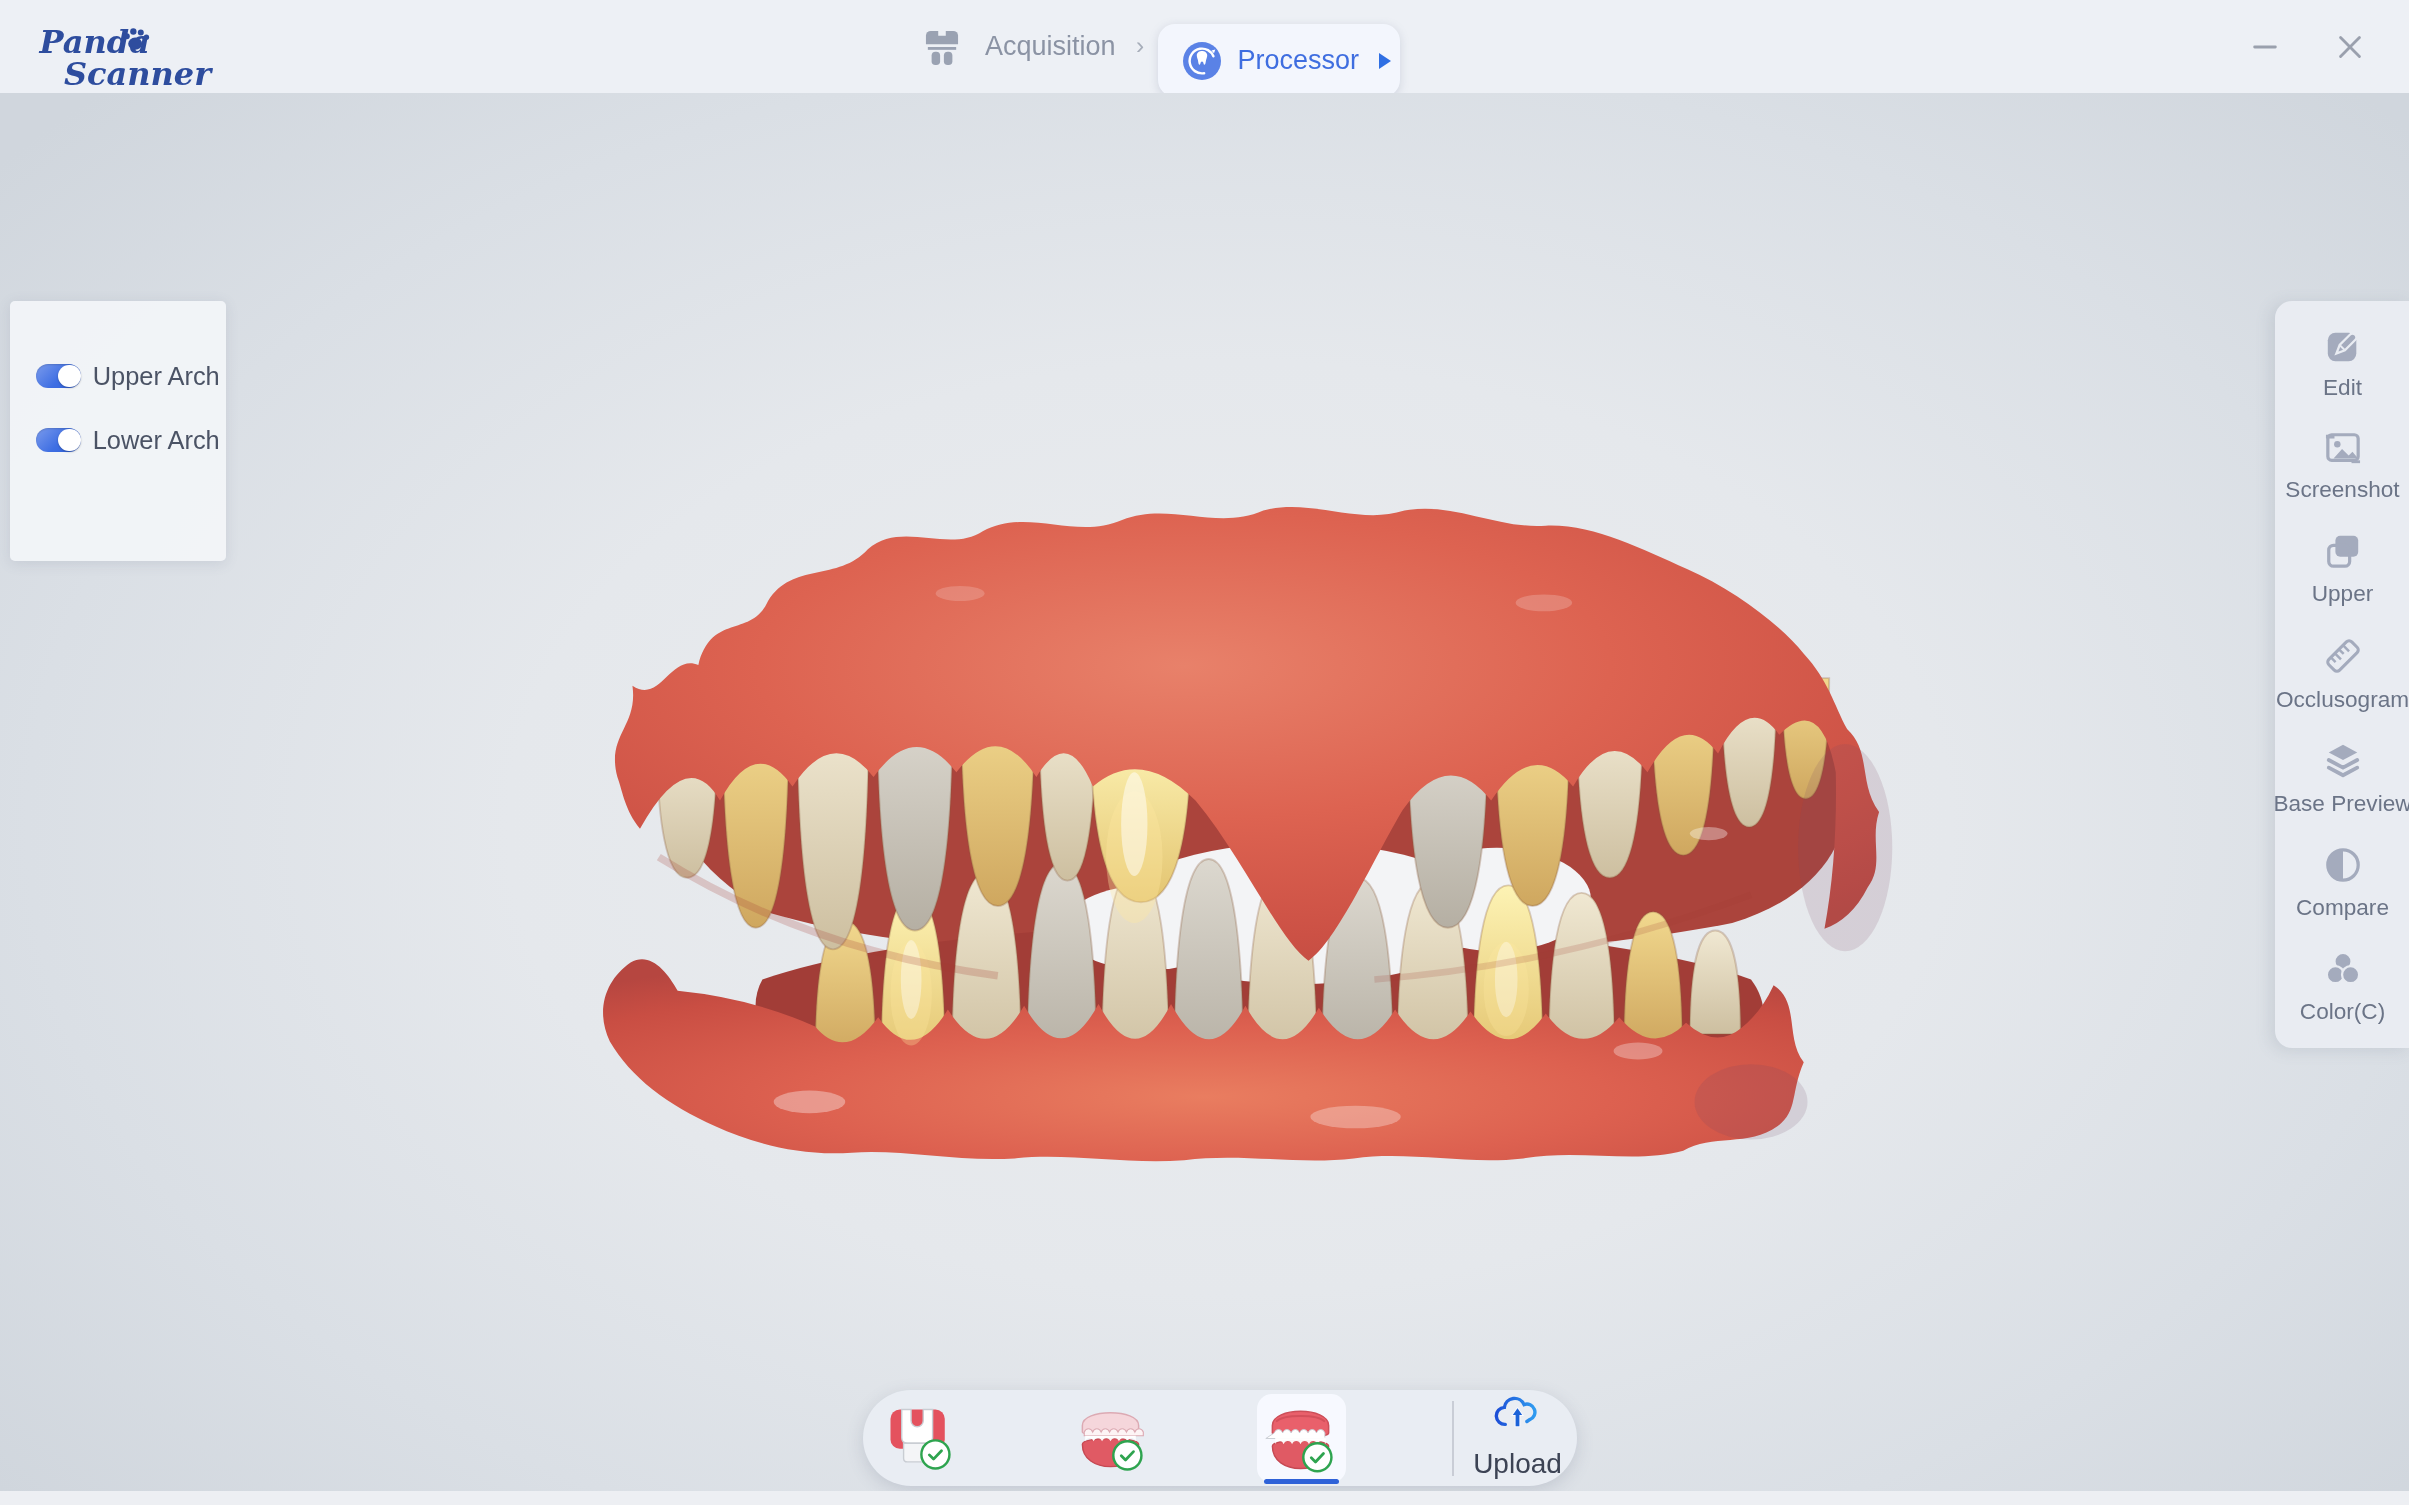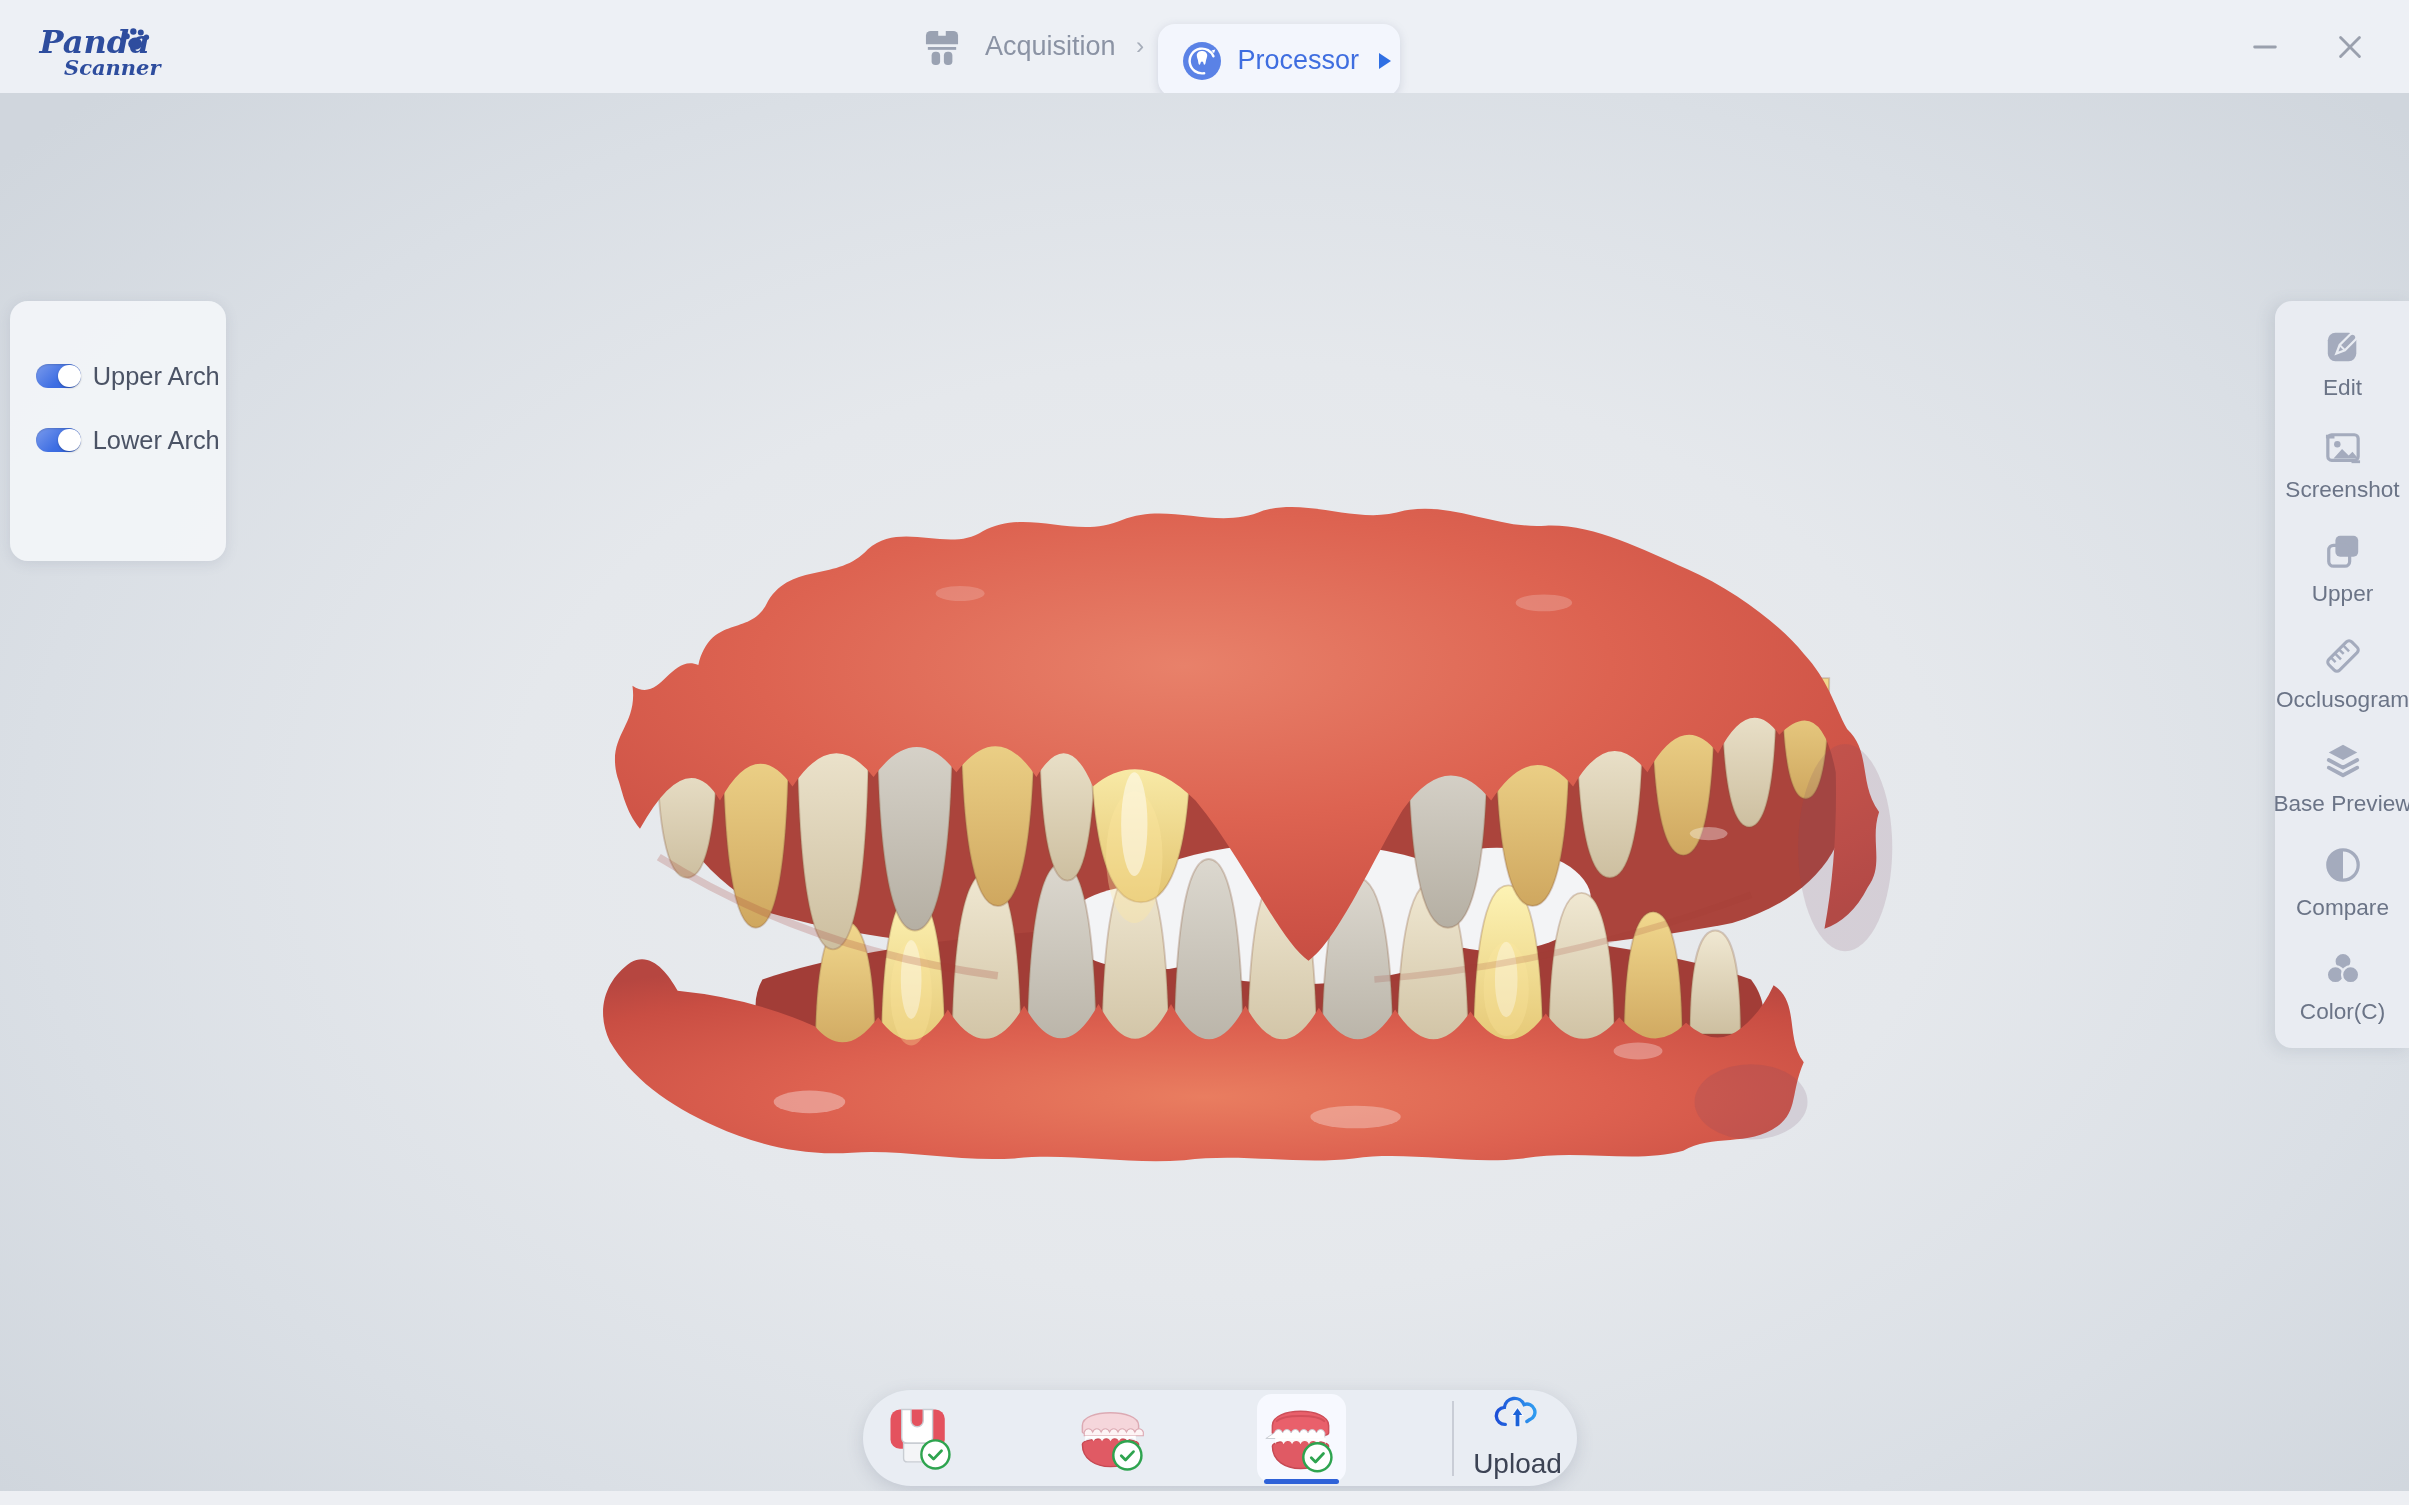--- a/index.html
+++ b/index.html
@@ -6,21 +6,21 @@
   html,body { width:2410px; height:1506px; overflow:hidden; }
   body { font-family:"Liberation Sans", sans-serif; position:relative; background:#d8dce2; }
 
   .window { position:absolute; inset:0;
     box-shadow: inset 0 2.8px 0 #4e525a, inset 1.9px 0 0 #989ea6, inset -1.9px 0 0 #b3b8bf; }
 
   
   .topbar { position:absolute; left:0; top:0; width:2410px; height:93px; background:#edf0f5; }
   .logo { position:absolute; left:17px; top:5.6px; width:217px; height:83px; color:#2e4d9e; }
   .logo .l1 { position:absolute; left:22.6px; top:17px; font-family:"DejaVu Serif", serif; font-style:italic; font-weight:700; font-size:32px; }
-  .logo .l2 { position:absolute; left:47px; top:49px; font-family:"DejaVu Serif", serif; font-style:italic; font-weight:700; font-size:21px; }
+  .logo .l2 { position:absolute; left:47px; top:49px; font-family:"DejaVu Serif", serif; font-style:italic; font-weight:700; font-size:32px; }
   .logo svg { position:absolute; left:105px; top:19px; }
 
   .nav { position:absolute; left:904px; top:0; height:93px; }
   .nav-acq { position:absolute; left:21px; top:0; height:93px; display:flex; align-items:center; gap:26px; cursor:pointer; }
   .nav-acq .lbl { font-size:27px; color:#8b93a4; }
   .nav-sep { position:absolute; left:232px; top:32px; font-size:24.5px; color:#a7aeba; }
   .nav-pill { position:absolute; left:254px; top:24px; width:242px; height:73px; background:#f3f6fd; border-radius:17px;
     box-shadow:0 2.8px 9.4px rgba(110,120,150,.22); display:flex; align-items:center; cursor:pointer; }
   .nav-pill .disc { margin-left:24.5px; }
   .nav-pill .lbl { margin-left:17px; font-size:27px; color:#3f6ee0; }
@@ -33,21 +33,21 @@
   .ctl-close { left:2326px; width:47px; }
 
   
   .main { position:absolute; left:0; top:93px; width:2410px; height:1412px;
     background:radial-gradient(ellipse 1601px 1036px at 51% 52%, #ebedef 0%, #e5e8ec 45%, #dadfe5 75%, #d0d6dd 100%); }
 
   .bottom-strip { position:absolute; left:0; bottom:0; width:2410px; height:14px; background:#edeff3; }
 
   
   .arch-card { position:absolute; left:10.4px; top:208px; width:216px; height:260px;
-    background:rgba(243,245,249,.92); border-radius:18px; box-shadow:0 2.8px 13px rgba(90,100,125,.14); }
+    background:rgba(243,245,249,.92); border-radius:5px; box-shadow:0 2.8px 13px rgba(90,100,125,.14); }
   .toggle-row { position:absolute; left:26px; height:32px; display:flex; align-items:center; gap:11.3px; }
   .toggle-row.r1 { top:59px; } .toggle-row.r2 { top:123px; }
   .switch { width:45px; height:24.5px; border-radius:12.2px; position:relative; cursor:pointer;
     background:linear-gradient(135deg,#7b9bec 0%, #3f6fe3 55%, #2d5ed8 100%); box-shadow:inset 0 0.9px 1.9px rgba(0,0,0,.15); }
   .switch .knob { position:absolute; right:0.9px; top:0.9px; width:22.6px; height:22.6px; border-radius:50%; background:#fff;
     box-shadow:0 0.9px 1.9px rgba(0,0,0,.25); }
   .toggle-row .lbl { font-size:25.4px; color:#4b5365; }
 
   
   .toolbar { position:absolute; left:2275px; top:208px; width:135px; height:747px;

